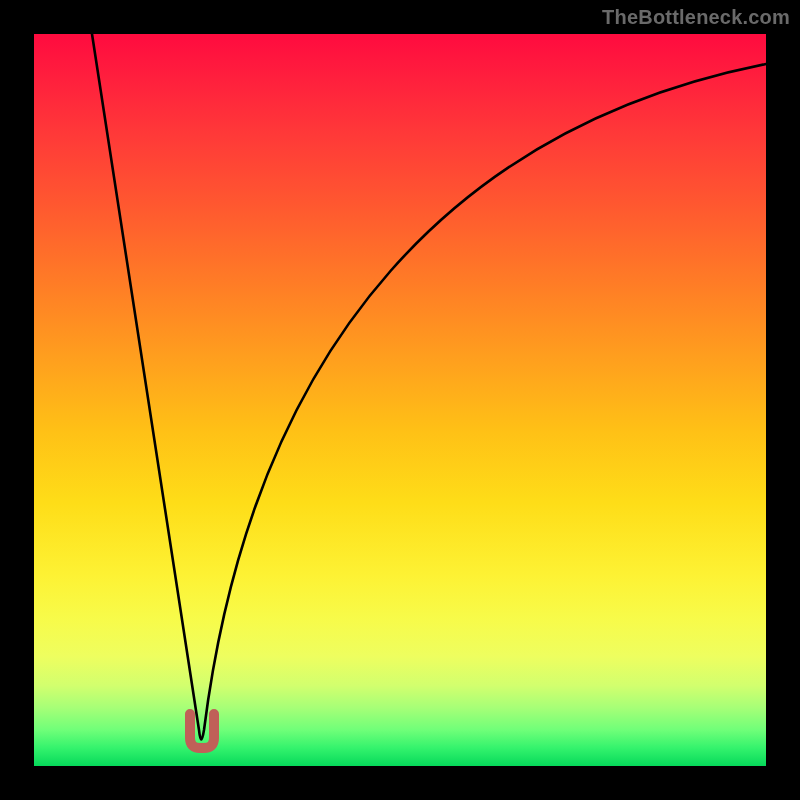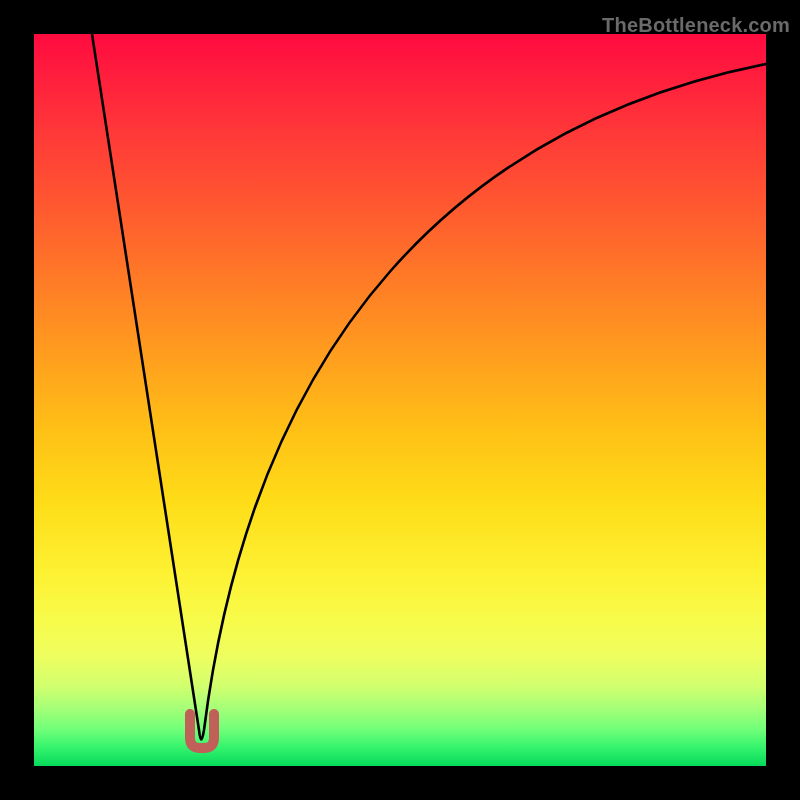--- a/index.html
+++ b/index.html
@@ -45,21 +45,20 @@
   .watermark {
     position: absolute;
     top: 6px;
     right: 10px;
     font-family: Arial, Helvetica, sans-serif;
     font-size: 20px;
     font-weight: 600;
     color: #6a6a6a;
     letter-spacing: 0.2px;
     user-select: none;
-    margin-top: 8px;
   }
   svg.curve {
     position: absolute;
     top: 0; left: 0;
     width: 732px;
     height: 732px;
     overflow: visible;
   }
 </style>
 </head>

